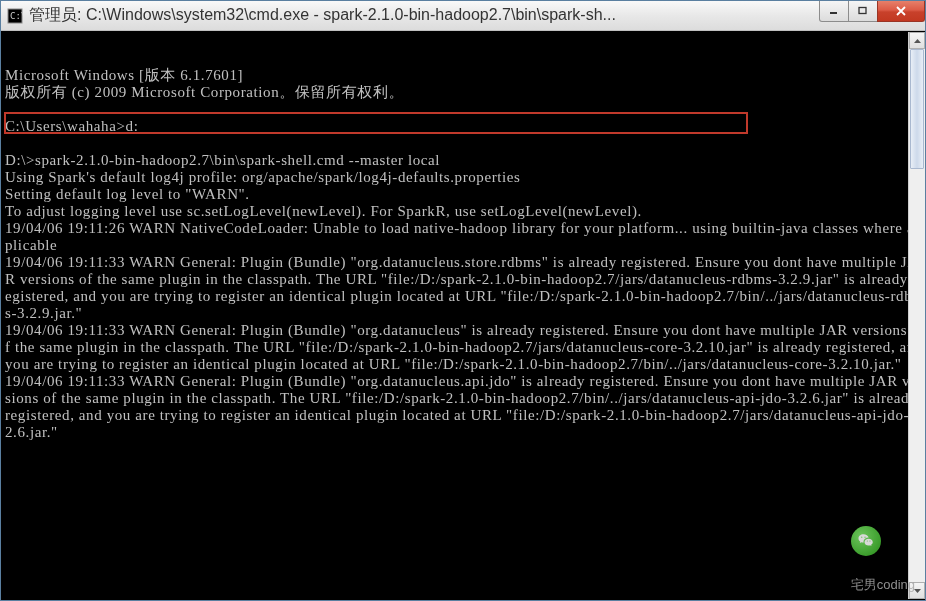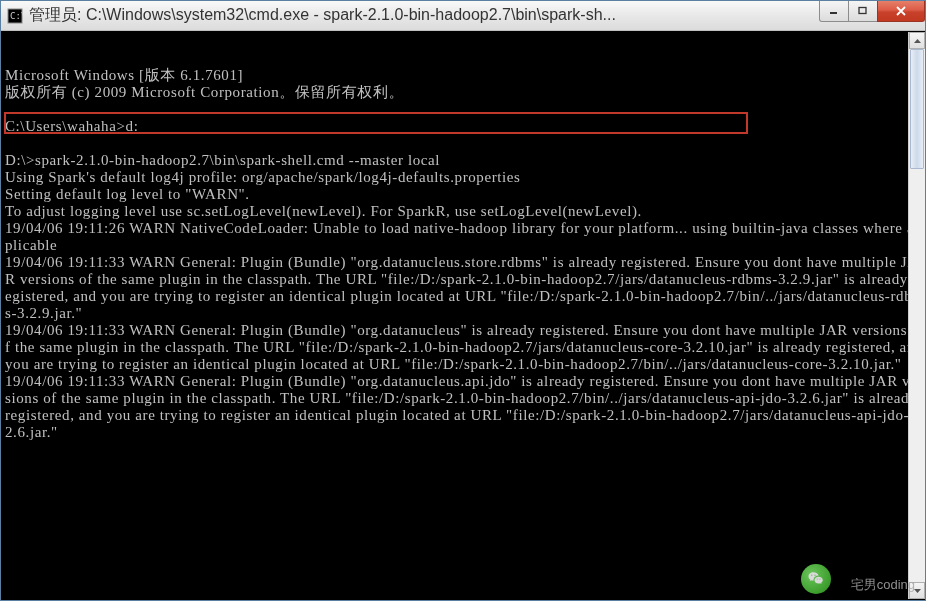--- a/index.html
+++ b/index.html
@@ -121,24 +121,25 @@
     height: 120px;
     background: linear-gradient(to right, #e8eef6, #cdd9ea, #e8eef6);
     border: 1px solid #a9b8cf;
     border-radius: 1px;
   }
   .watermark {
     position: absolute;
     right: 10px;
     bottom: 6px;
     display: flex;
-    align-items: flex-end;
+    align-items: flex-start;
     gap: 20px;
     opacity: 0.85;
     pointer-events: none;
+    flex-direction: column;
   }
   .watermark .circle {
     width: 30px;
     height: 30px;
     border-radius: 50%;
     background: radial-gradient(circle at 35% 35%, #7ee66a, #2fa61e);
     display: flex;
     align-items: center;
     justify-content: center;
     color: #fff;

